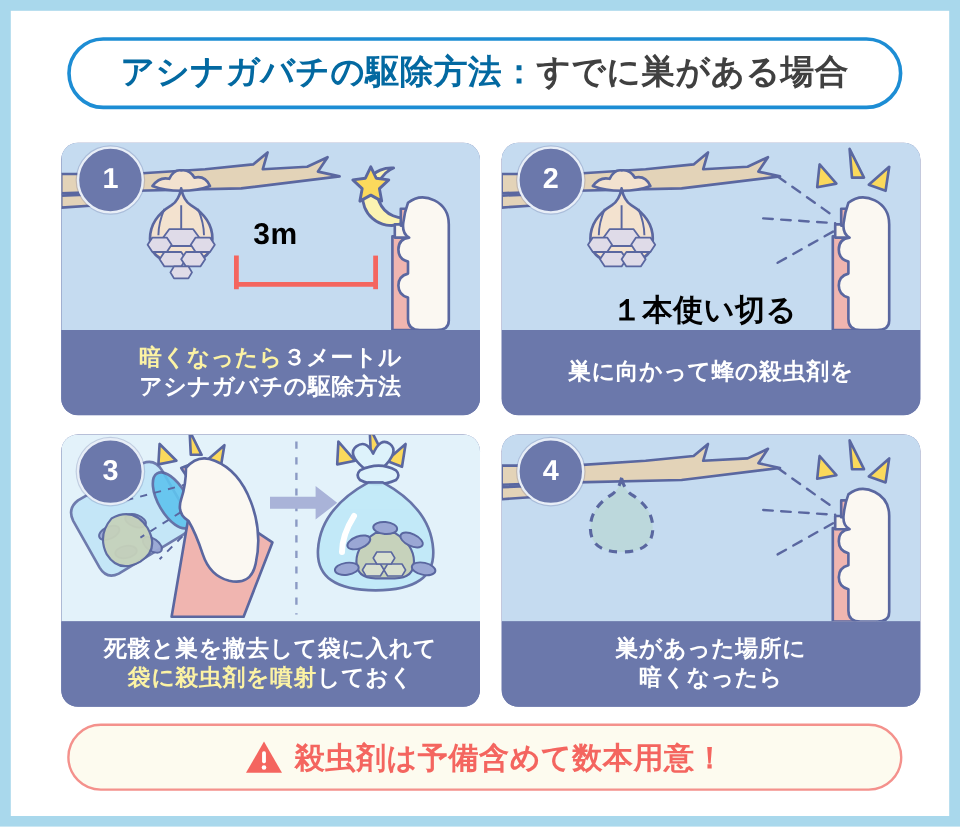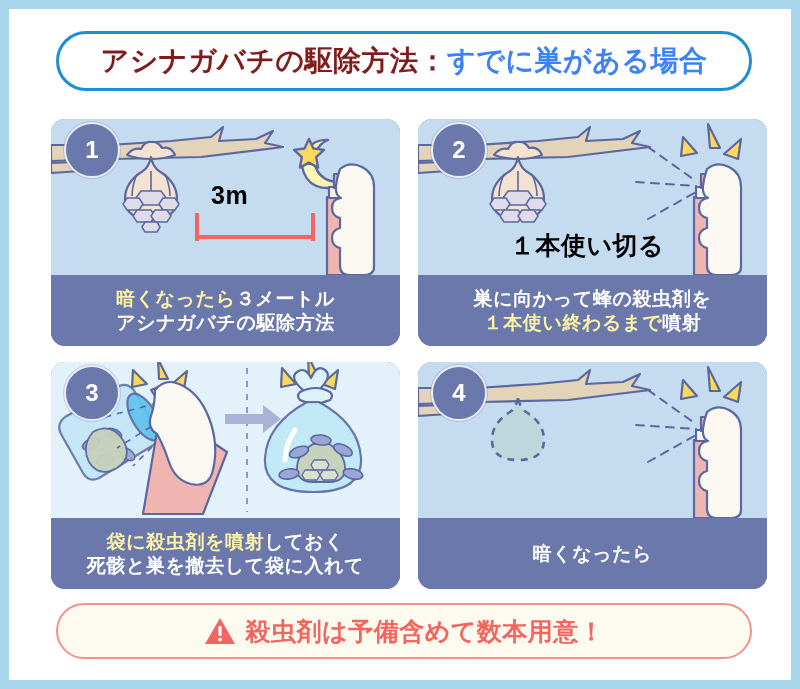--- a/index.html
+++ b/index.html
@@ -23,22 +23,22 @@
     box-sizing:border-box;
     border:3px solid #1d8dd4;
     border-radius:30px;
     background:#ffffff;
     display:flex;align-items:center;justify-content:center;
   }
   .title-text{
     font-size:28px;font-weight:bold;letter-spacing:0.5px;
     white-space:nowrap;line-height:1;
   }
-  .t-blue{color:#7f1d1d;}
-  .t-red{color:#3b82f6;}
+  .t-blue{color:#0369a1;}
+  .t-red{color:#404040;font-family:Liberation Mono, monospace;}
 
   
   .panels{
     position:absolute;left:42px;top:110px;
     width:716px;height:470px;
     display:grid;
     grid-template-columns:349px 349px;
     grid-template-rows:227px 227px;
     gap:16px 18px;
   }
@@ -218,25 +218,24 @@
           <g stroke="#5a67a0" stroke-width="2.2" stroke-linejoin="round">
             <rect x="276" y="78" width="36" height="78" fill="#f0b5b0"></rect>
             <rect x="278" y="68" width="32" height="11" fill="#f5f2ea"></rect>
             <rect x="283" y="55" width="20" height="14" fill="#f0b5b0"></rect>
           </g>
           <g stroke="#5a67a0" stroke-width="2.2" stroke-linejoin="round" fill="#fbf8f2">
             <path d="M289 50 q10 -8 22 -2 q12 6 12 20 v80 q0 8 -10 8 h-14 q-10 0 -10 -9 v-18 q-8 -2 -8 -10 q0 -8 8 -10 v-10 q-8 -2 -8 -10 q0 -9 9 -10 q-6 -3 -5 -12 q1 -9 4 -17 Z"></path>
           </g>
         </svg>
         <div class="num-badge">2</div>
-        <div class="art-note" style="left:92px;top:110px;">１本使い切る</div>
+        <div class="art-note" style="left:92px;top:123px;">１本使い切る</div>
       </div>
       <div class="panel-caption">
         <div class="cap-line"><span class="wh">巣に向かって蜂の殺虫剤を</span></div>
-        <div class="cap-line"><span class="hl">１本使い終わるまで</span><span class="wh">噴射</span></div>
       </div>
     </div>
 
     <div class="panel">
       <div class="panel-art">
         <svg viewBox="0 0 349 156" preserveAspectRatio="none">
           <rect x="0" y="0" width="349" height="156" fill="#e3f2fa"></rect>
 
           <g stroke="#5a67a0" stroke-width="2.2" stroke-linejoin="round">
             <path d="M14 55 L68 24 q10 -4 16 6 l22 38 q5 10 -5 16 L48 116 q-10 5 -16 -5 L10 72 q-5 -10 4 -17 Z" fill="#bfe4f7" opacity="0.85"></path>
@@ -305,22 +304,22 @@
             <ellipse cx="248" cy="90" rx="10" ry="5" transform="rotate(-20 248 90)"></ellipse>
             <ellipse cx="292" cy="88" rx="10" ry="5" transform="rotate(25 292 88)"></ellipse>
             <ellipse cx="238" cy="112" rx="10" ry="5" transform="rotate(-8 238 112)"></ellipse>
             <ellipse cx="302" cy="112" rx="10" ry="5" transform="rotate(12 302 112)"></ellipse>
             <ellipse cx="270" cy="78" rx="10" ry="5" transform="rotate(5 270 78)"></ellipse>
           </g>
         </svg>
         <div class="num-badge">3</div>
       </div>
       <div class="panel-caption">
+        <div class="cap-line"><span class="wh">死骸と巣を撤去して袋に入れて</span></div>
         <div class="cap-line"><span class="hl">袋に殺虫剤を噴射</span><span class="wh">しておく</span></div>
-        <div class="cap-line"><span class="wh">死骸と巣を撤去して袋に入れて</span></div>
       </div>
     </div>
 
     <div class="panel">
       <div class="panel-art">
         <svg viewBox="0 0 349 156" preserveAspectRatio="none">
           <rect x="0" y="0" width="349" height="156" fill="#c5dbf0"></rect>
           <g stroke="#5a67a0" stroke-width="2.2" fill="#e3d3b8" stroke-linejoin="round">
             <path d="M0 26 L58 26 L120 22 L160 18 L172 8 L168 22 L205 20 L222 12 L214 24 L232 28 L150 38 L62 40 L0 42 Z"></path>
             <path d="M0 44 L50 42 L30 52 L0 54 Z"></path>
@@ -344,20 +343,21 @@
             <rect x="278" y="68" width="32" height="11" fill="#f5f2ea"></rect>
             <rect x="283" y="55" width="20" height="14" fill="#f0b5b0"></rect>
           </g>
           <g stroke="#5a67a0" stroke-width="2.2" stroke-linejoin="round" fill="#fbf8f2">
             <path d="M289 50 q10 -8 22 -2 q12 6 12 20 v80 q0 8 -10 8 h-14 q-10 0 -10 -9 v-18 q-8 -2 -8 -10 q0 -8 8 -10 v-10 q-8 -2 -8 -10 q0 -9 9 -10 q-6 -3 -5 -12 q1 -9 4 -17 Z"></path>
           </g>
         </svg>
         <div class="num-badge">4</div>
       </div>
       <div class="panel-caption">
+        <div class="cap-line"><span class="wh">巣があった場所に</span></div>
         <div class="cap-line"><span class="wh">暗くなったら</span></div>
       </div>
     </div>
 
   </div>
 
   <div class="banner">
     <svg class="warn-icon" width="32" height="29" viewBox="0 0 32 29">
       <path d="M16 1 L31 27 L1 27 Z" fill="#f4655f"></path>
       <rect x="14.4" y="9" width="3.2" height="10" rx="1.4" fill="#ffffff"></rect>

